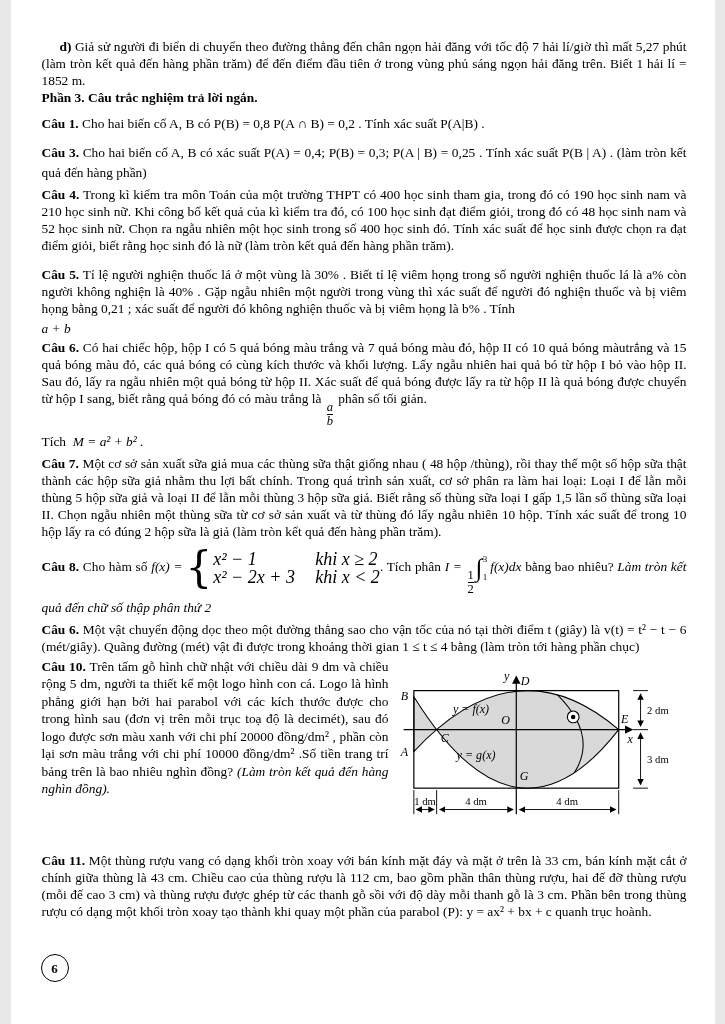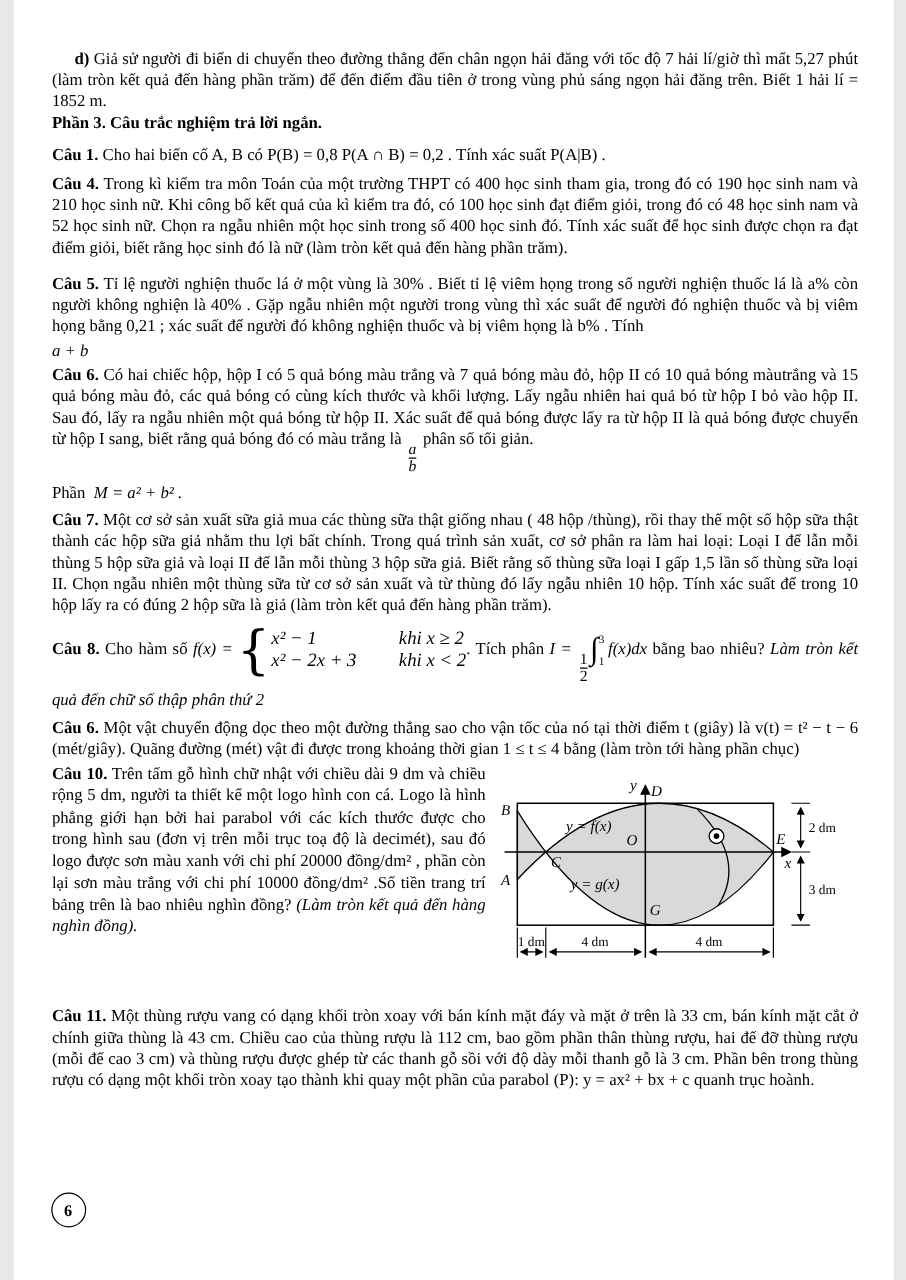--- a/index.html
+++ b/index.html
@@ -33,21 +33,21 @@
   .q11{margin-top:8px;}
   
   .frac{display:inline-flex;flex-direction:column;vertical-align:-8px;
         line-height:1.05;text-align:center;font-size:12.5px;padding:0 2px;}
   .frac .den{border-top:1px solid #000;}
   .fr-i{font-style:italic;}
   
   .brace{font-size:42px;font-weight:400;vertical-align:middle;line-height:40px;
          font-family:"DejaVu Serif",serif;display:inline-block;margin:0 1px 0 3px;}
   .cases{display:inline-flex;flex-direction:column;vertical-align:middle;row-gap:2px;}
-  .crow{display:inline-flex;line-height:16px;font-size:15px;}
+  .crow{display:inline-flex;line-height:16px;font-size:18px;}
   .piece{display:inline-block;min-width:102px;font-style:italic;}
   .cond{font-style:italic;}
   
   .int{font-size:25px;vertical-align:middle;display:inline-block;line-height:24px;}
   .intb{display:inline-flex;flex-direction:column;vertical-align:middle;
         font-size:9px;line-height:9px;row-gap:9px;margin:0 3px 0 0;}
   .mi{font-style:italic;}
   .badge{position:absolute;left:30px;top:954px;width:26px;height:26px;
          border:1.7px solid #000;border-radius:50%;display:flex;
          align-items:center;justify-content:center;font-weight:bold;font-size:13px;}
@@ -60,32 +60,33 @@
 
 <div class="page">
 
   <p class="indent"><span class="b">d)</span><span> Giả sử người đi biển di chuyển theo đường thẳng đến chân ngọn hải đăng với tốc độ 7 hải lí/giờ thì mất 5,27 phút (làm tròn kết quả đến hàng phần trăm) để đến điểm đầu tiên ở trong vùng phủ sáng ngọn hải đăng trên. Biết 1 hải lí = 1852 m.</span></p>
 
   <p class="heading">Phần 3. Câu trắc nghiệm trả lời ngắn.</p>
 
   <p class="q1"><span class="b">Câu 1.</span> <span>Cho hai biến cố A, B có P(B) = 0,8  P(A ∩ B) = 0,2 . Tính xác suất P(A|B) .</span></p>
 
 
+  <p class="q3"><span class="b">Câu 3.</span> <span>Cho hai biến cố A, B có xác suất P(A) = 0,4; P(B) = 0,3; P(A | B) = 0,25 . Tính xác suất P(B | A) . (làm tròn kết quả đến hàng phần)</span></p>
 
   <p class="q4"><span class="b">Câu 4.</span> <span>Trong kì kiểm tra môn Toán của một trường THPT có 400 học sinh tham gia, trong đó có 190 học sinh nam và 210 học sinh nữ. Khi công bố kết quả của kì kiểm tra đó, có 100 học sinh đạt điểm giỏi, trong đó có 48 học sinh nam và 52 học sinh nữ. Chọn ra ngẫu nhiên một học sinh trong số 400 học sinh đó. Tính xác suất để học sinh được chọn ra đạt điểm giỏi, biết rằng học sinh đó là nữ (làm tròn kết quả đến hàng phần trăm).</span></p>
 
   <p class="q5"><span class="b">Câu 5.</span> <span>Tỉ lệ người nghiện thuốc lá ở một vùng là 30% . Biết tỉ lệ viêm họng trong số người nghiện thuốc lá là a% còn người không nghiện là 40% . Gặp ngẫu nhiên một người trong vùng thì xác suất để người đó nghiện thuốc và bị viêm họng bằng 0,21 ; xác suất để người đó không nghiện thuốc và bị viêm họng là b% . Tính</span></p>
   <p class="q5tail">a + b</p>
 
   <p class="q6"><span class="b">Câu 6.</span> <span>Có hai chiếc hộp, hộp I có 5 quả bóng màu trắng và 7 quả bóng màu đỏ, hộp II có 10 quả bóng màutrắng và 15 quả bóng màu đỏ, các quả bóng có cùng kích thước và khối lượng. Lấy ngẫu nhiên hai quả bó từ hộp I bỏ vào hộp II. Sau đó, lấy ra ngẫu nhiên một quả bóng từ hộp II. Xác suất để quả bóng được lấy ra từ hộp II là quả bóng  được chuyển từ hộp I sang, biết rằng quả bóng đó có màu trắng là</span>
     <span class="frac fr-i">
         <span class="num">a</span>
         <span class="den">b</span>
       </span><span> phân số tối giản.</span></p>
-  <p class="q6tail"><span>Phần</span>&nbsp;&nbsp;<span class="mi">M = a² + b² .</span></p>
+  <p class="q6tail"><span>Tích</span>&nbsp;&nbsp;<span class="mi">M = a² + b² .</span></p>
 
   <p class="q7"><span class="b">Câu 7.</span> <span>Một cơ sở sản xuất sữa giả mua các thùng sữa thật giống nhau ( 48 hộp /thùng), rồi thay thế một số hộp sữa thật thành các hộp sữa giả nhằm thu lợi bất chính. Trong quá trình sản xuất, cơ sở phân ra làm hai loại: Loại I để lẫn mỗi thùng 5 hộp sữa giả và loại II để lẫn mỗi thùng 3 hộp sữa giả. Biết rằng số thùng sữa loại I gấp 1,5 lần số thùng sữa loại II. Chọn ngẫu nhiên một thùng sữa từ cơ sở sản xuất và từ thùng đó lấy ngẫu nhiên 10 hộp. Tính xác suất để trong 10 hộp lấy ra có đúng 2 hộp sữa là giả (làm tròn kết quả đến hàng phần trăm).</span></p>
 
   <p class="q8"><span class="b">Câu 8.</span> <span>Cho hàm số</span>
     <span class="mi">f(x) =</span><span class="brace">{</span><span class="cases">
         <span class="crow">
           <span class="piece">x² − 1</span>
           <span class="cond">khi x ≥ 2</span>
         </span>
         <span class="crow">

